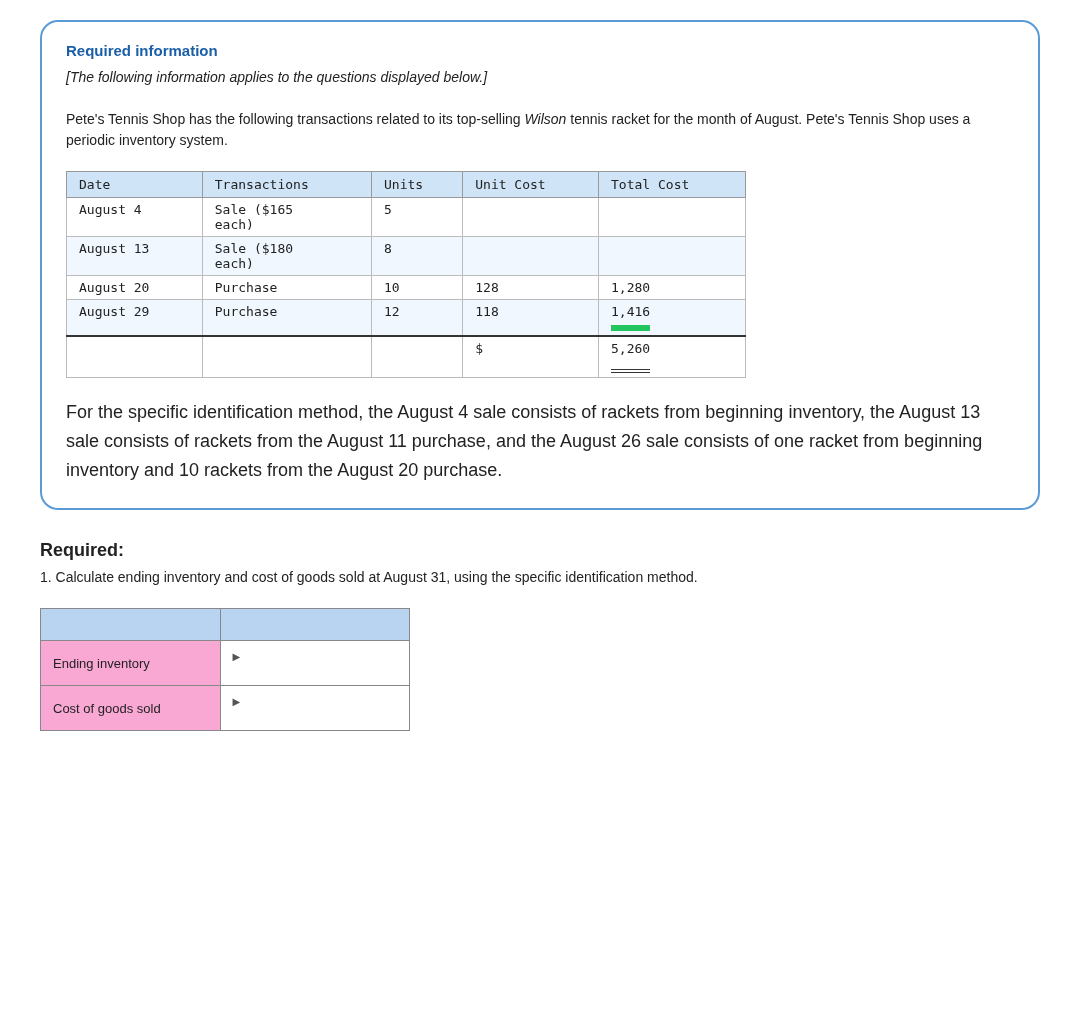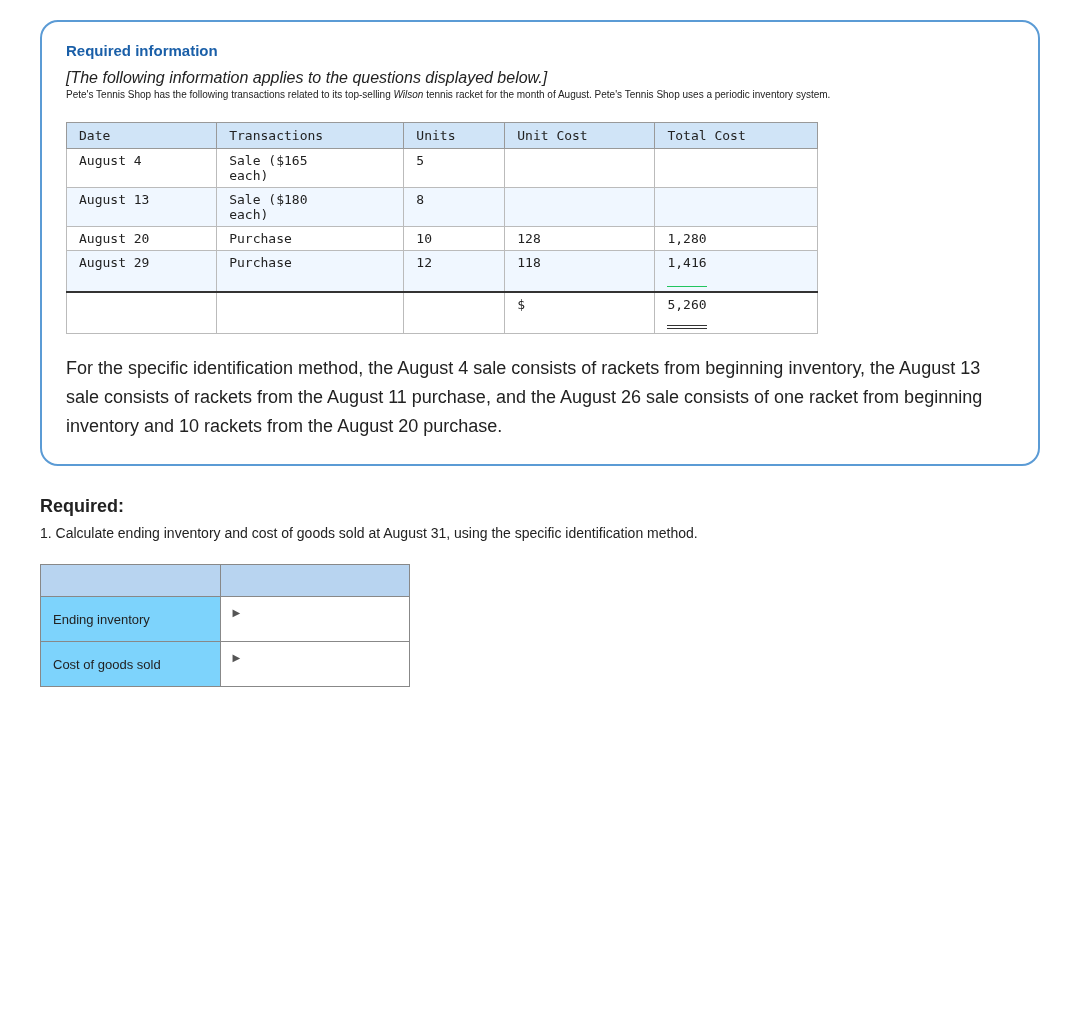--- a/index.html
+++ b/index.html
@@ -30,35 +30,35 @@
 
     .required-info-title {
       color: #1a5fa8;
       font-weight: bold;
       font-size: 15px;
       margin-bottom: 10px;
     }
 
     .italic-note {
       font-style: italic;
-      font-size: 16px;
-      margin-bottom: 0;
+      font-size: 14px;
+      margin-bottom: 24px;
       color: #222;
     }
 
     .description-text {
-      font-size: 10px;
+      font-size: 14px;
       line-height: 1.5;
       margin-bottom: 20px;
       color: #222;
     }
 
     .transactions-table {
       border-collapse: collapse;
-      width: 752px;
+      width: 680px;
       font-family: monospace;
       font-size: 13px;
       margin-bottom: 20px;
     }
 
     .transactions-table th {
       background: #d0e4f7;
       border: 1px solid #999;
       padding: 5px 12px;
       text-align: left;
@@ -85,23 +85,23 @@
       border-top: 2px solid #333;
     }
 
     .double-underline {
       border-bottom: 4px double #333;
       display: inline-block;
       padding-bottom: 13px;
     }
 
     .single-underline {
-      border-bottom: 1px solid #22c55e;
+      border-bottom: 6px solid #22c55e;
       display: inline-block;
-      padding-bottom: 16px;
+      padding-bottom: 6px;
     }
 
     .specific-id-text {
       font-size: 18px;
       line-height: 1.6;
       color: #222;
       margin-top: 16px;
     }
 
     .required-section {
@@ -134,21 +134,21 @@
       font-weight: normal;
     }
 
     .answer-table td {
       border: 1px solid #888;
       padding: 7px 12px;
       font-size: 13px;
     }
 
     .answer-table td:first-child {
-      background: #7dd3fc;
+      background: #f9a8d4;
       width: 180px;
     }
 
     .answer-table td:last-child {
       background: #fff;
       width: 190px;
     }
 
     .answer-input {
       width: 100%;

